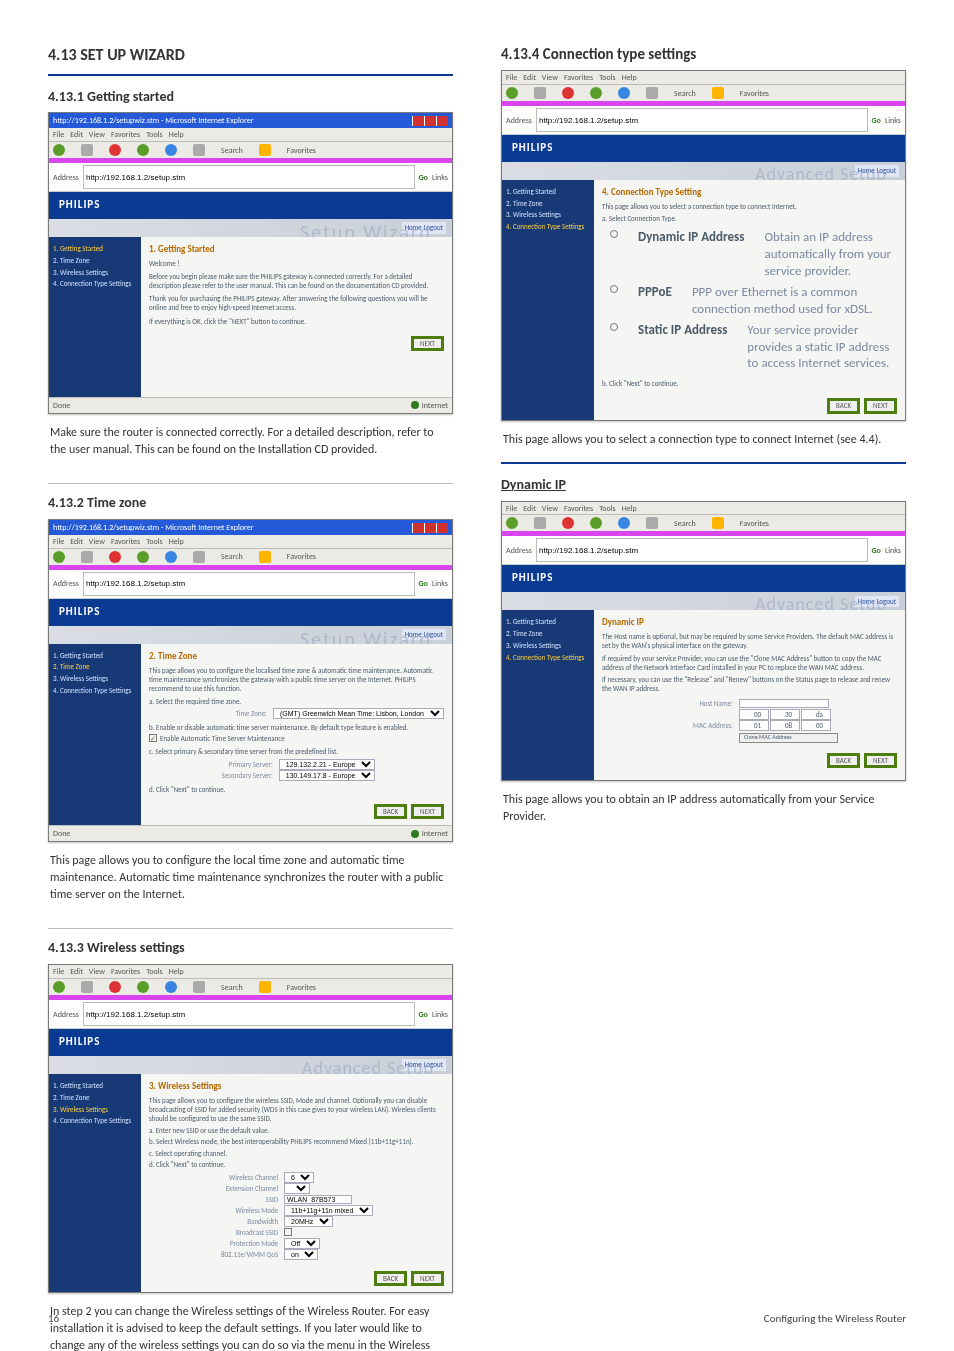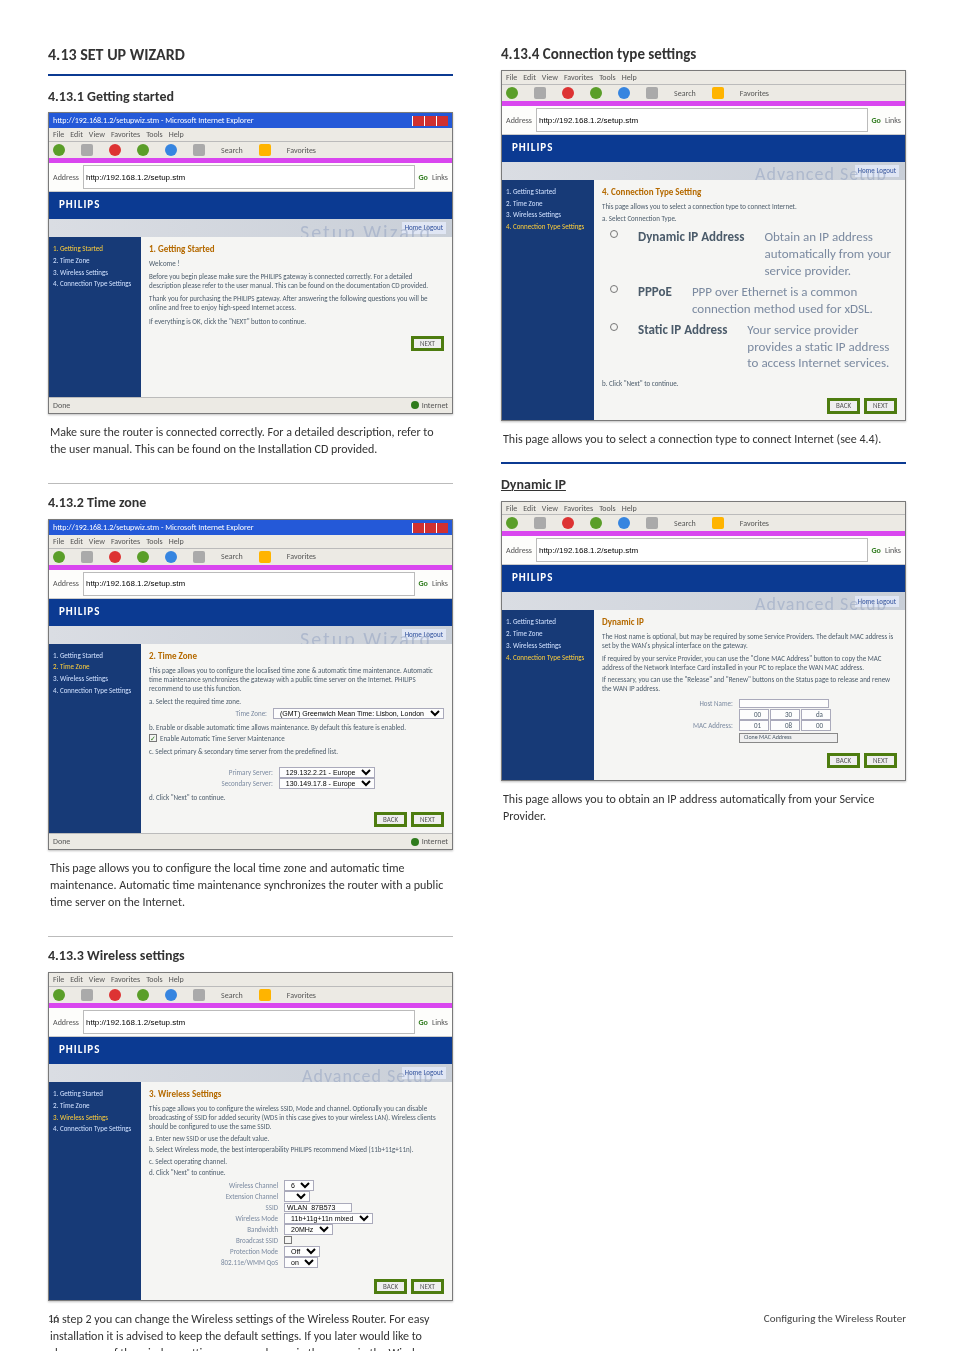--- a/index.html
+++ b/index.html
@@ -213,24 +213,24 @@
             <p>This page allows you to configure the localised time zone &amp; automatic time maintenance. Automatic time maintenance synchronizes the gateway with a public time server on the Internet. PHILIPS recommend to use this function.</p>
             <p style="margin-top:4px">a. Select the required time zone.</p>
             <table class="formtable" style="margin-top:2px">
                 <tbody>
                   <tr>
                     <td>Time Zone:</td>
                     <td><select><option>(GMT) Greenwich Mean Time: Lisbon, London</option></select></td>
                   </tr>
                 </tbody>
               </table>
-            <p style="margin-top:4px">b. Enable or disable automatic time allows maintenance. By default this feature is enabled.</p>
+            <p style="margin-top:4px">b. Enable or disable automatic time server maintenance. By default type feature is enabled.</p>
             <p style="margin-top:2px"><span class="cb">✓</span><span>Enable Automatic Time Server Maintenance</span></p>
             <p style="margin-top:4px">c. Select primary &amp; secondary time server from the predefined list.</p>
-            <table class="formtable" style="margin-top:10px">
+            <table class="formtable" style="margin-top:2px">
               <tbody>
                   <tr>
                     <td>Primary Server:</td>
                     <td><select><option>129.132.2.21 - Europe</option></select></td>
                   </tr>
               <tr>
                     <td>Secondary Server:</td>
                     <td><select><option>130.149.17.8 - Europe</option></select></td>
                   </tr>
             </tbody>

